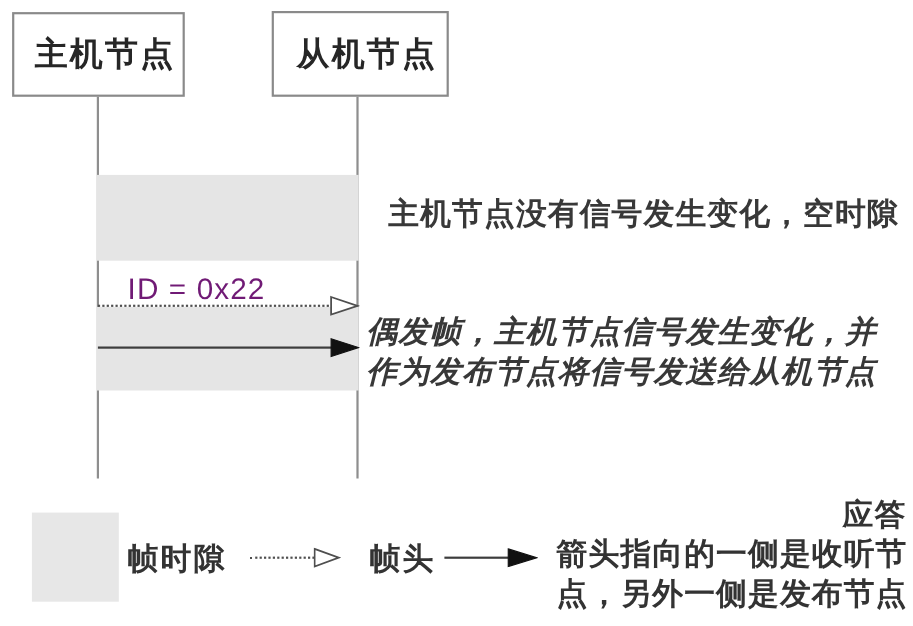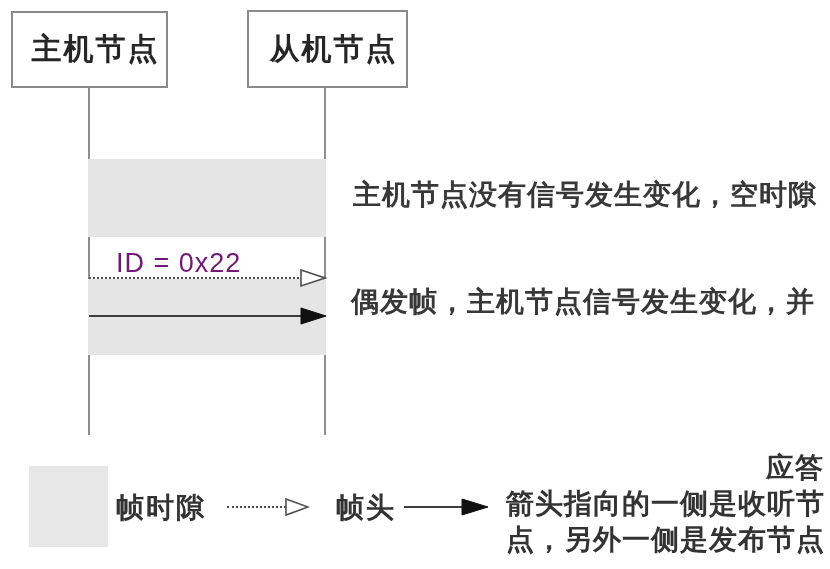--- a/index.html
+++ b/index.html
@@ -77,21 +77,21 @@
   
   .cjk-note{
     font-size:28px;
     font-weight:600;
     color:#383838;
     line-height:36px;
     letter-spacing:1px;
     white-space:nowrap;
   }
   #note-empty-slot{left:353px;top:177px;}
-  #note-sporadic{left:351px;top:284px;}
+  #note-sporadic{left:333px;top:284px;font-style:italic;}
   #msg-id-label{
     left:116px;top:248px;
     font-size:27px;
     font-weight:500;
     color:#701a75;
     letter-spacing:1px;
   }
 
   
   #legend-slot-swatch{
@@ -149,20 +149,21 @@
   <div class="abs solid-line" id="msg-response-line"></div>
   <div class="abs" style="left:300px;top:306px;">
     <svg class="arrowhead-svg" width="27" height="20" viewBox="0 0 27 20">
       <polygon points="1,2 26,10 1,18" fill="#111111" stroke="#111111" stroke-width="1"></polygon>
     </svg>
   </div>
 
   <div class="abs cjk-note" id="note-empty-slot">主机节点没有信号发生变化，空时隙</div>
   <div class="abs cjk-note" id="note-sporadic">
     <div>偶发帧，主机节点信号发生变化，并</div>
+    <div>作为发布节点将信号发送给从机节点</div>
   </div>
 
   <div class="abs" id="legend-slot-swatch"></div>
   <div class="abs legend-label" id="legend-slot-label">帧时隙</div>
 
   <div class="abs dotted-line" id="legend-header-line"></div>
   <div class="abs" style="left:285px;top:497px;">
     <svg class="arrowhead-svg" width="25" height="20" viewBox="0 0 25 20">
       <polygon points="1,2 23,10 1,18" fill="#ffffff" stroke="#4f4f4f" stroke-width="1.6"></polygon>
     </svg>

